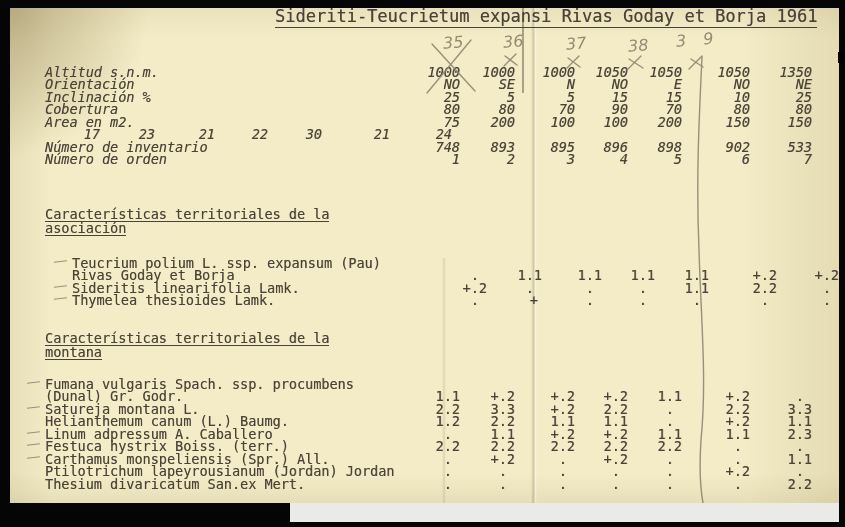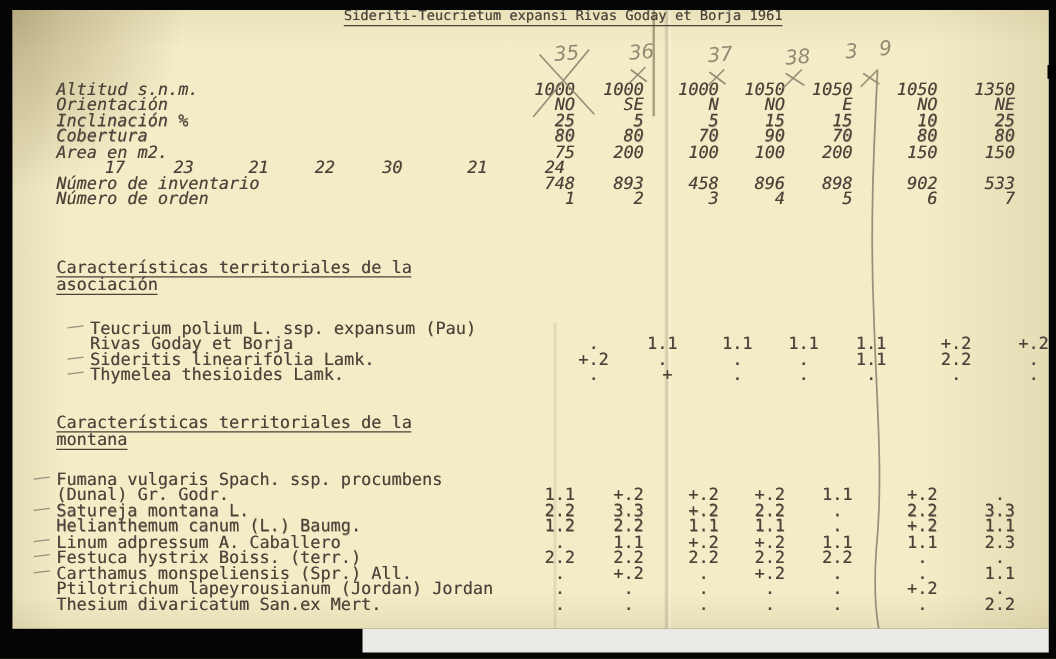--- a/index.html
+++ b/index.html
@@ -20,21 +20,21 @@
     background: radial-gradient(ellipse at 0% 0%, rgba(150,133,88,.55), rgba(150,133,88,0) 70%); }
   .crease { position: absolute; top: 0; height: 100%; pointer-events: none; }
   .crease-1 { left: 521px; width: 6px;
     background: linear-gradient(90deg, rgba(110,98,62,0) , rgba(110,98,62,.28) 45%, rgba(255,255,240,.45) 70%, rgba(110,98,62,0)); }
   .crease-1b { position: absolute; left: 522px; top: 8px; width: 2px; height: 85px; background: rgba(80,70,45,.45); }
   .crease-2 { left: 432px; top: 250px; height: 253px; width: 4px;
     background: linear-gradient(90deg, rgba(110,98,62,0), rgba(110,98,62,.16) 50%, rgba(110,98,62,0)); }
 
   .title {
     position: absolute; left: 275px; top: 6px;
-    font-size: 11px; color: var(--ink, #4a4238); white-space: pre;
+    font-size: 17px; color: var(--ink, #4a4238); white-space: pre;
     text-shadow: .3px .3px .4px rgba(74,66,56,.55);
     border-bottom: 1.4px solid var(--ink, #4a4238); padding-bottom: 1px;
   }
 
   .tbl { position: absolute; left: 45px; width: 767px; }
   .pos-header   { top: 66px; font-style: italic; }
   .pos-sec0head { top: 208px; }
   .pos-sec0rows { top: 257px; margin-left: 27px; }
   .pos-sec1head { top: 332px; }
   .pos-sec1rows { top: 378px; }
@@ -82,21 +82,21 @@
 
   <div class="title">Sideriti-Teucrietum expansi Rivas Goday et Borja 1961</div>
 
   <div id="header-rows" class="tbl pos-header">
       <div class="row"><div class="lab">Altitud s.n.m.</div><div class="cell c0">1000</div><div class="cell c1">1000</div><div class="cell c2">1000</div><div class="cell c3">1050</div><div class="cell c4">1050</div><div class="cell c5">1050</div><div class="cell c6">1350</div></div>
       <div class="row"><div class="lab">Orientación</div><div class="cell c0">NO</div><div class="cell c1">SE</div><div class="cell c2">N</div><div class="cell c3">NO</div><div class="cell c4">E</div><div class="cell c5">NO</div><div class="cell c6">NE</div></div>
       <div class="row"><div class="lab">Inclinación %</div><div class="cell c0">25</div><div class="cell c1">5</div><div class="cell c2">5</div><div class="cell c3">15</div><div class="cell c4">15</div><div class="cell c5">10</div><div class="cell c6">25</div></div>
       <div class="row"><div class="lab">Cobertura</div><div class="cell c0">80</div><div class="cell c1">80</div><div class="cell c2">70</div><div class="cell c3">90</div><div class="cell c4">70</div><div class="cell c5">80</div><div class="cell c6">80</div></div>
       <div class="row"><div class="lab">Area en m2.</div><div class="cell c0">75</div><div class="cell c1">200</div><div class="cell c2">100</div><div class="cell c3">100</div><div class="cell c4">200</div><div class="cell c5">150</div><div class="cell c6">150</div></div>
       <div class="row"><div class="cell c0">17</div><div class="cell c1">23</div><div class="cell c2">21</div><div class="cell c3">22</div><div class="cell c4">30</div><div class="cell c5">21</div><div class="cell c6">24</div></div>
-      <div class="row"><div class="lab">Número de inventario</div><div class="cell c0">748</div><div class="cell c1">893</div><div class="cell c2">458</div><div class="cell c3">896</div><div class="cell c4">898</div><div class="cell c5">902</div><div class="cell c6">533</div></div>
+      <div class="row"><div class="lab">Número de inventario</div><div class="cell c0">748</div><div class="cell c1">893</div><div class="cell c2">895</div><div class="cell c3">896</div><div class="cell c4">898</div><div class="cell c5">902</div><div class="cell c6">533</div></div>
       <div class="row"><div class="lab">Número de orden</div><div class="cell c0">1</div><div class="cell c1">2</div><div class="cell c2">3</div><div class="cell c3">4</div><div class="cell c4">5</div><div class="cell c5">6</div><div class="cell c6">7</div></div>
     </div>
 
   <div class="tbl pos-sec0head sechead">
     <div><span>Características territoriales de la</span></div>
     <div><span>asociación</span></div>
   </div>
   <div id="sec0-rows" class="tbl pos-sec0rows">
       <div class="row"><div class="lab">Teucrium polium L. ssp. expansum (Pau)<span class="pdash"></span></div><div class="cell c0"></div><div class="cell c1"></div><div class="cell c2"></div><div class="cell c3"></div><div class="cell c4"></div><div class="cell c5"></div><div class="cell c6"></div></div>
       <div class="row"><div class="lab">Rivas Goday et Borja</div><div class="cell c0 dot">.</div><div class="cell c1">1.1</div><div class="cell c2">1.1</div><div class="cell c3">1.1</div><div class="cell c4">1.1</div><div class="cell c5">+.2</div><div class="cell c6">+.2</div></div>

